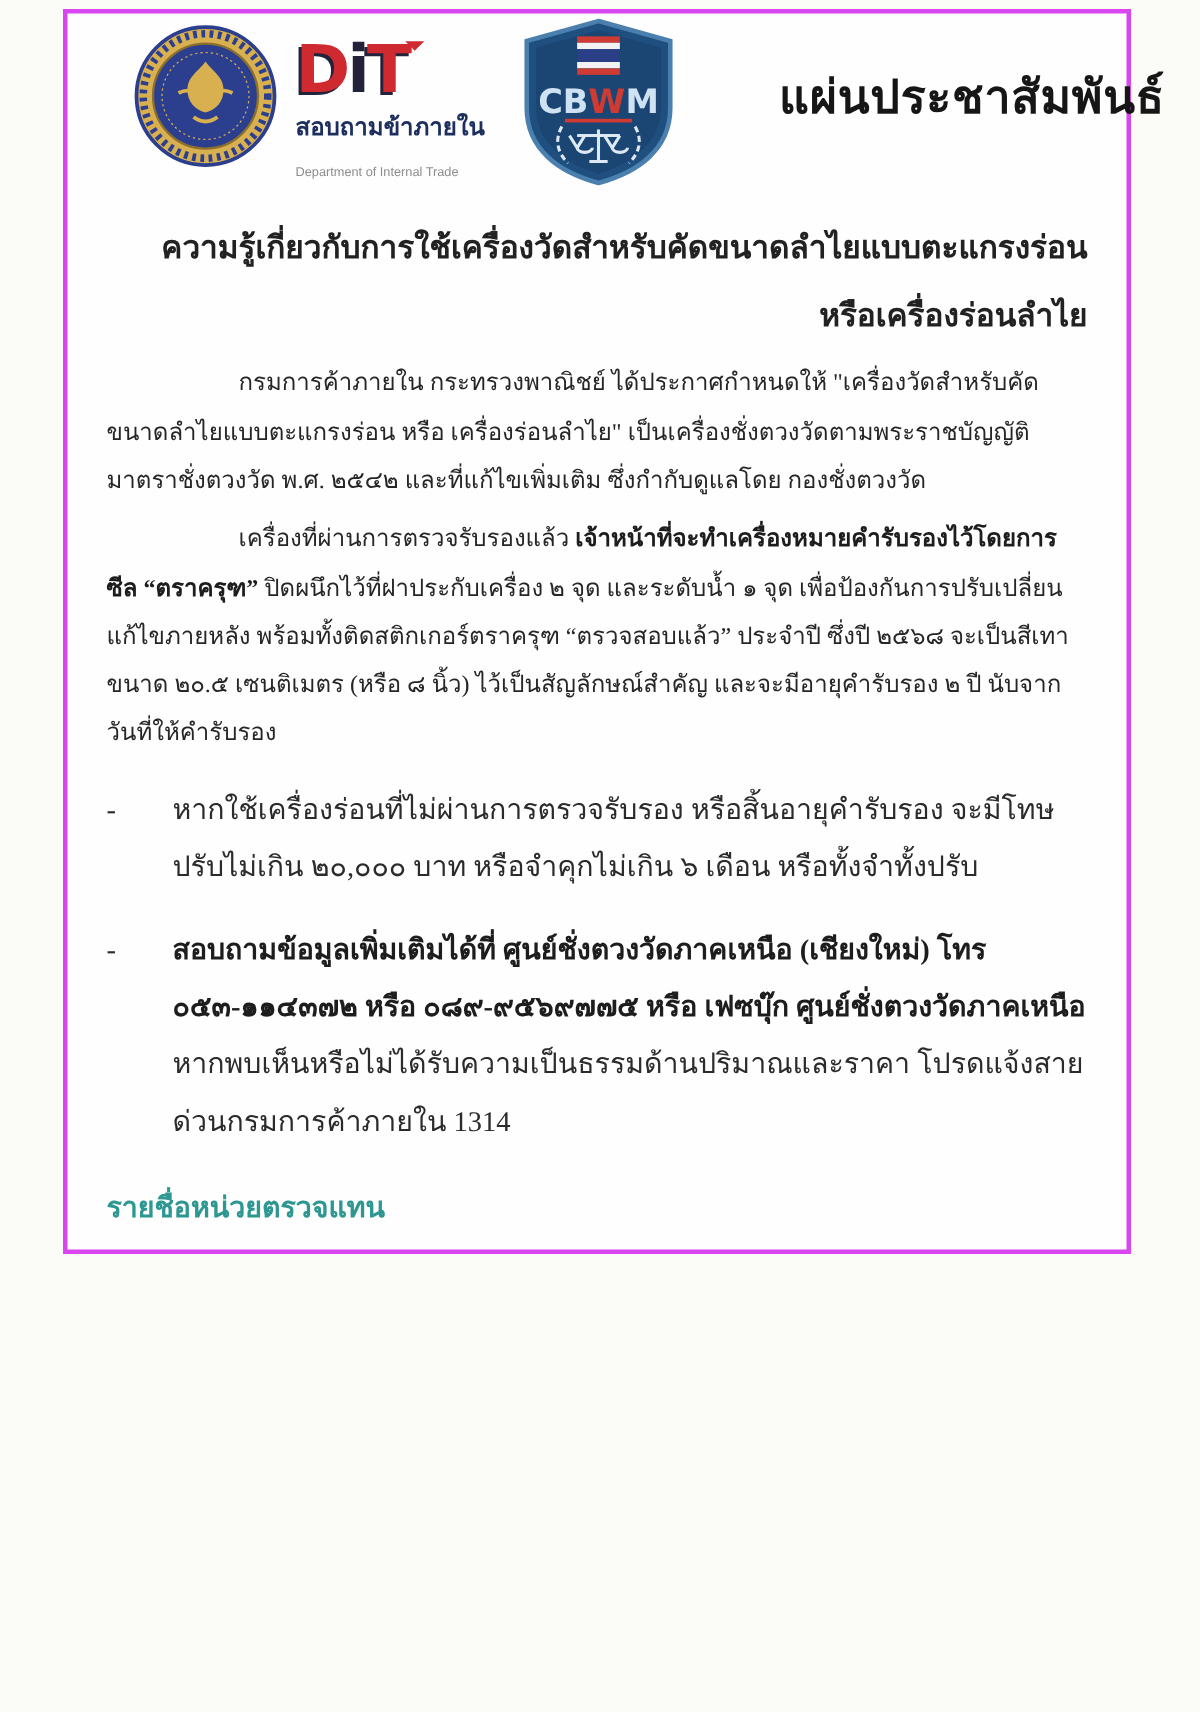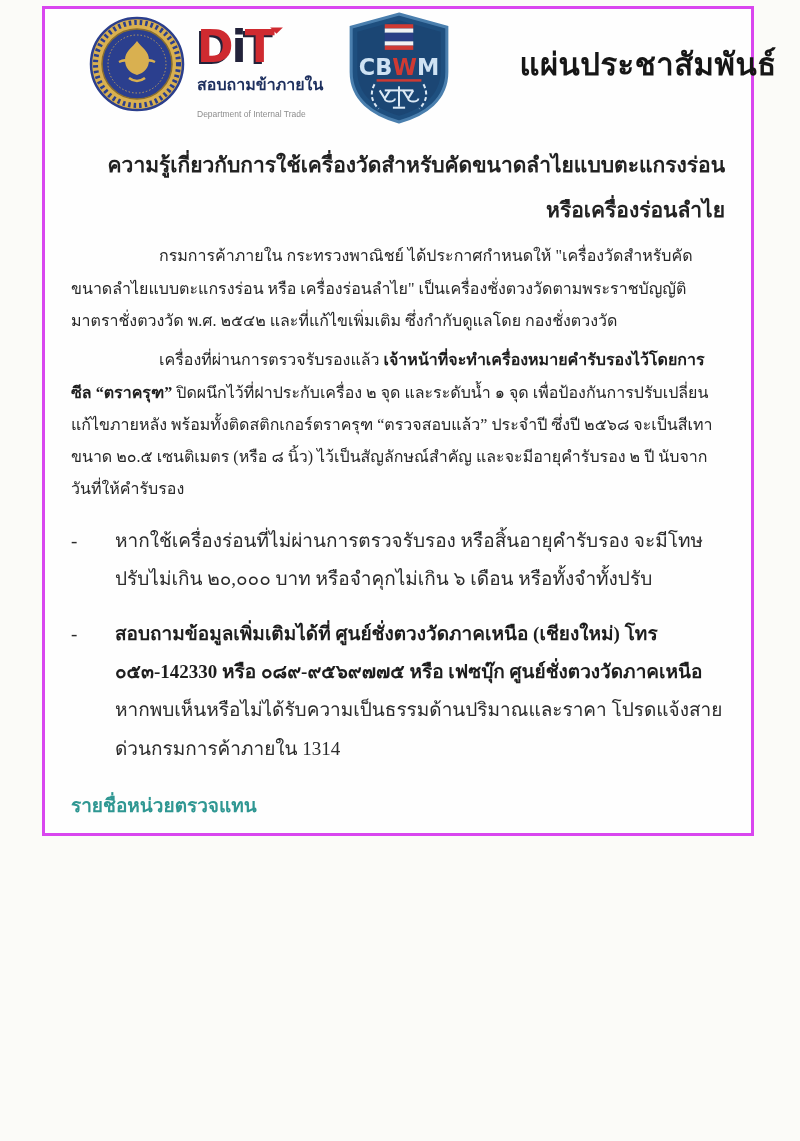--- a/index.html
+++ b/index.html
@@ -130,21 +130,21 @@
 
     <p class="para"><span>เครื่องที่ผ่านการตรวจรับรองแล้ว </span><b>เจ้าหน้าที่จะทำเครื่องหมายคำรับรองไว้โดยการซีล “ตราครุฑ”</b><span> ปิดผนึกไว้ที่ฝาประกับเครื่อง ๒ จุด และระดับน้ำ ๑ จุด เพื่อป้องกันการปรับเปลี่ยนแก้ไขภายหลัง พร้อมทั้งติดสติกเกอร์ตราครุฑ “ตรวจสอบแล้ว” ประจำปี ซึ่งปี ๒๕๖๘ จะเป็นสีเทา ขนาด ๒๐.๕ เซนติเมตร (หรือ ๘ นิ้ว) ไว้เป็นสัญลักษณ์สำคัญ และจะมีอายุคำรับรอง ๒ ปี นับจากวันที่ให้คำรับรอง</span></p>
 
     <div class="bullet">
       <span class="bullet-dash">-</span>
       <span class="bullet-text">หากใช้เครื่องร่อนที่ไม่ผ่านการตรวจรับรอง หรือสิ้นอายุคำรับรอง จะมีโทษปรับไม่เกิน ๒๐,๐๐๐ บาท หรือจำคุกไม่เกิน ๖ เดือน หรือทั้งจำทั้งปรับ</span>
     </div>
 
     <div class="bullet">
       <span class="bullet-dash">-</span>
-      <span class="bullet-text"><b>สอบถามข้อมูลเพิ่มเติมได้ที่ ศูนย์ชั่งตวงวัดภาคเหนือ (เชียงใหม่) โทร ๐๕๓-142330 หรือ ๐๘๙-๙๕๖๙๗๗๕ หรือ เฟซบุ๊ก ศูนย์ชั่งตวงวัดภาคเหนือ</b><span> หากพบเห็นหรือไม่ได้รับความเป็นธรรมด้านปริมาณและราคา โปรดแจ้งสายด่วนกรมการค้าภายใน 1314</span></span>
+      <span class="bullet-text"><b>สอบถามข้อมูลเพิ่มเติมได้ที่ ศูนย์ชั่งตวงวัดภาคเหนือ (เชียงใหม่) โทร ๐๕๓-๑๑๔๓๗๒ หรือ ๐๘๙-๙๕๖๙๗๗๕ หรือ เฟซบุ๊ก ศูนย์ชั่งตวงวัดภาคเหนือ</b><span> หากพบเห็นหรือไม่ได้รับความเป็นธรรมด้านปริมาณและราคา โปรดแจ้งสายด่วนกรมการค้าภายใน 1314</span></span>
     </div>
 
     <div class="agencies">
       <div class="agencies-heading">รายชื่อหน่วยตรวจแทน</div>
 
     </div>
 
   </div>
 </div>
 

